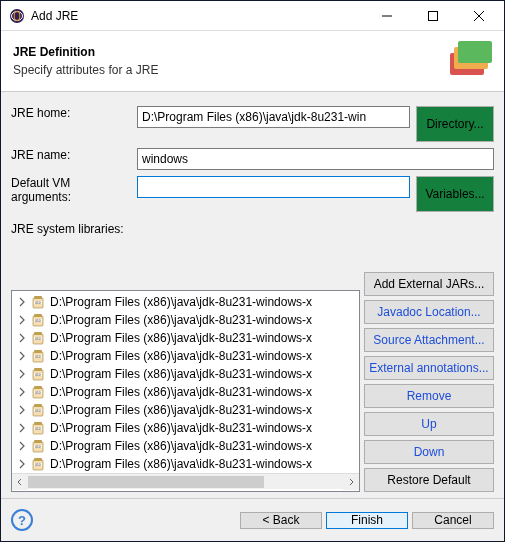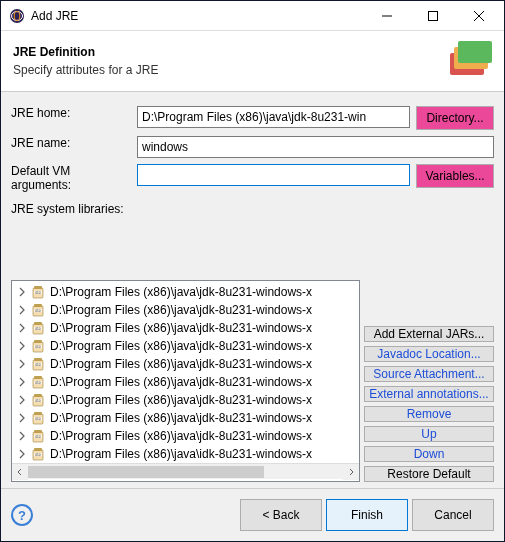--- a/index.html
+++ b/index.html
@@ -13,35 +13,35 @@
 .titlebar-btn svg { width: 10px; height: 10px; }
 .header { background: #fff; padding: 10px 12px; border-bottom: 1px solid #ccc; display: flex; justify-content: space-between; align-items: center; }
 .header-text h2 { font-size: 12px; font-weight: bold; margin-bottom: 4px; }
 .header-text p { font-size: 12px; color: #333; }
 .header-icon { width: 48px; height: 40px; }
 .content { padding: 14px 10px 6px 10px; display: flex; flex-direction: column; gap: 6px; flex: 1; overflow: hidden; }
 .field-row { display: flex; gap: 6px; }
 .field-label { width: 120px; font-size: 12px; }
 .field-input { flex: 1; height: 22px; border: 1px solid #7a7a7a; padding: 0 4px; font-size: 12px; background: #fff; }
 .field-input.focused { border: 1px solid #0078d7; outline: none; }
-.field-btn { width: 78px; min-width: 78px; height: 24px; border: 1px solid #adadad; background: #ec4899; font-size: 12px; cursor: pointer; }
+.field-btn { width: 78px; min-width: 78px; height: 36px; border: 1px solid #adadad; background: #15803d; font-size: 12px; cursor: pointer; }
 .sys-label { font-size: 12px; margin-top: 4px; }
 .sys-row { display: flex; gap: 4px; flex: 1; overflow: hidden; align-items: flex-end; }
 .tree { flex: 1; border: 1px solid #828790; background: #fff; overflow: auto; padding: 2px 0; }
 .tree-item { display: flex; align-items: center; height: 18px; padding: 0 4px; white-space: nowrap; cursor: default; }
 .tree-item .expand { width: 12px; height: 12px; margin-right: 2px; }
 .tree-item .jar-icon { width: 16px; height: 16px; margin-right: 4px; }
 .tree-item span.label { font-size: 12px; }
 .side-buttons { display: flex; flex-direction: column; gap: 4px; width: 130px; }
-.side-btn { height: 16px; border: 1px solid #adadad; background: #e1e1e1; font-size: 12px; cursor: pointer; padding: 0 4px; }
+.side-btn { height: 24px; border: 1px solid #adadad; background: #e1e1e1; font-size: 12px; cursor: pointer; padding: 0 4px; }
 .side-btn:disabled { color: #1d4ed8; }
 .footer { border-top: 1px solid #ccc; padding: 10px; display: flex; align-items: center; justify-content: space-between; }
 .help-icon { width: 22px; height: 22px; border: 2px solid #3a7fd6; border-radius: 50%; display: flex; align-items: center; justify-content: center; color: #3a7fd6; font-weight: bold; font-size: 13px; cursor: pointer; }
 .nav-buttons { display: flex; gap: 4px; }
-.nav-btn { width: 82px; height: 32px; border: 1px solid #adadad; background: #e1e1e1; font-size: 12px; cursor: pointer; }
+.nav-btn { width: 82px; height: 17px; border: 1px solid #adadad; background: #e1e1e1; font-size: 12px; cursor: pointer; }
 .nav-btn:disabled { color: #a0a0a0; }
 .nav-btn.default { border: 1px solid #0078d7; background: #e5f1fb; }
 .hscroll { height: 16px; background: #f0f0f0; display: flex; align-items: center; border-top: 1px solid #ddd; }
 .hscroll-btn { width: 16px; height: 16px; display: flex; align-items: center; justify-content: center; background: #f0f0f0; }
 .hscroll-track { flex: 1; height: 16px; position: relative; }
 .hscroll-thumb { position: absolute; left: 0; width: 75%; height: 12px; top: 2px; background: #cdcdcd; }
 </style>
 </head>
 <body>
 

